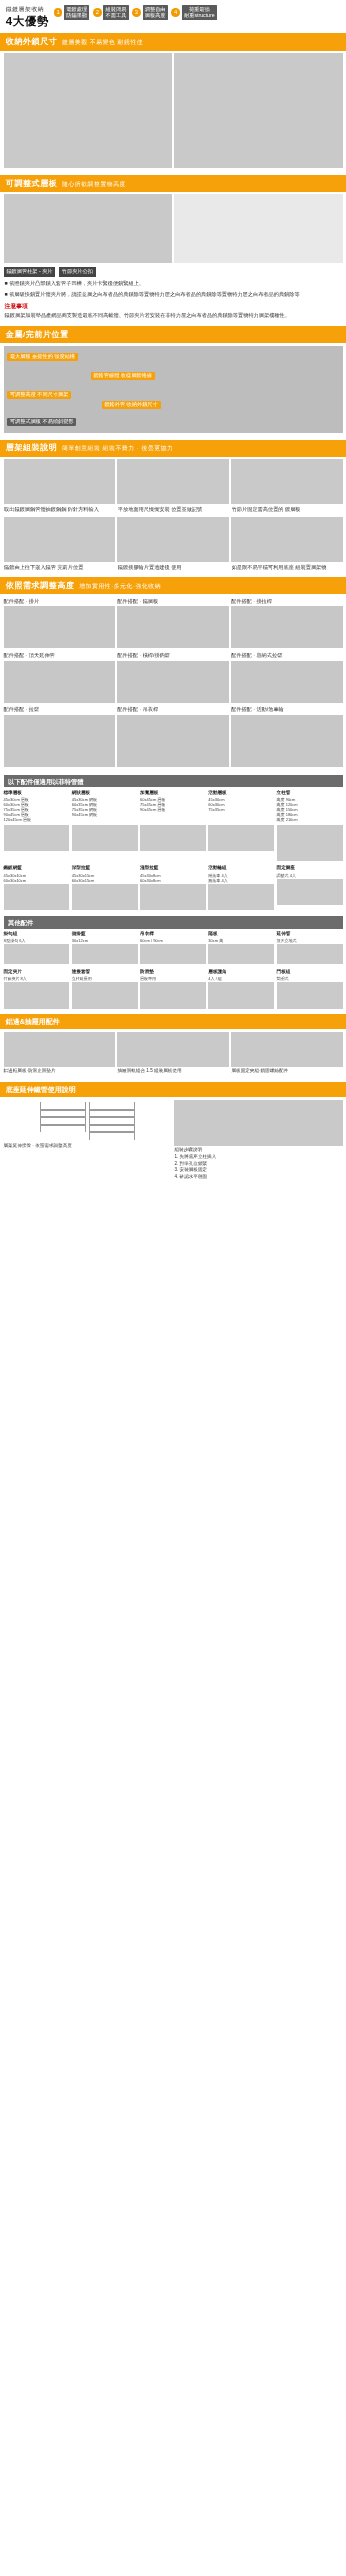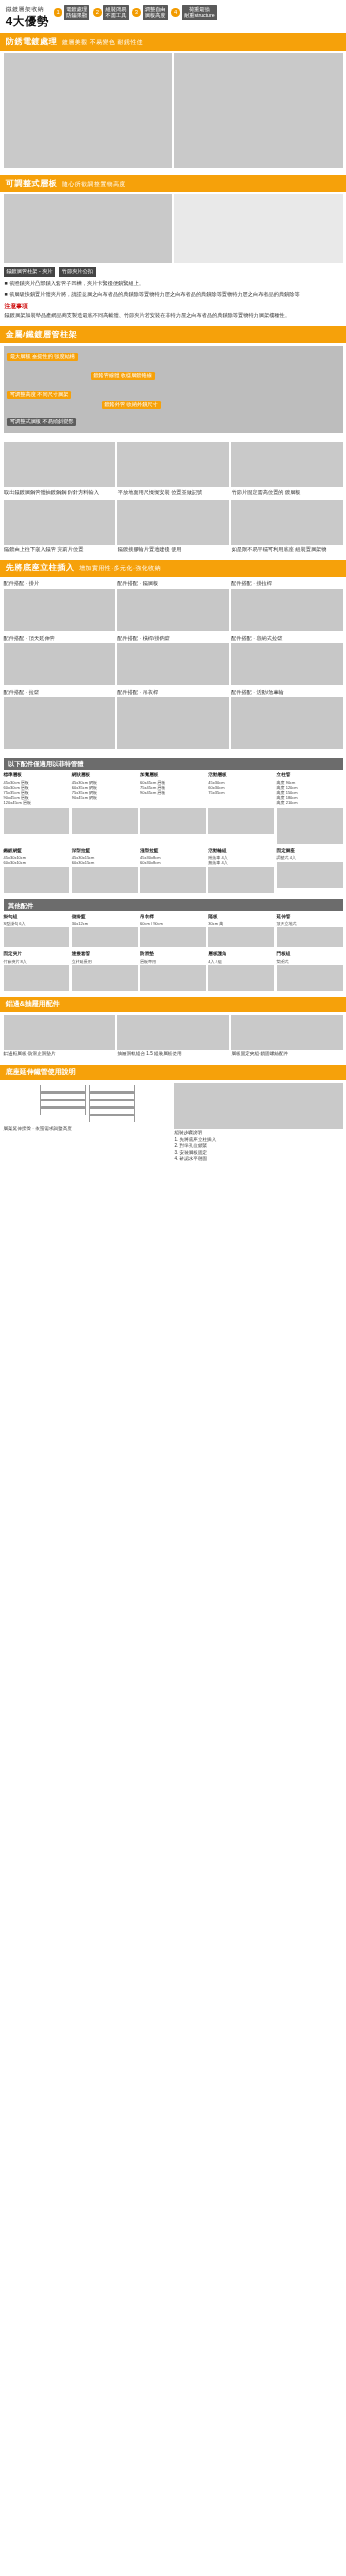--- a/index.html
+++ b/index.html
@@ -154,21 +154,21 @@
       <div class="adv-item">
         <div class="adv-num">4</div>
         <div class="adv-box" style="white-space:pre-line">荷重最強
 耐重structure</div>
       </div>
     </div>
   </div>
 
   <div class="sec-wrap">
     <div class="sec-head steps-head">
-      <span>防銹電鍍處理</span>
+      <span>收納外鎖尺寸</span>
       <span class="sub">鍍層美觀 不易變色 耐銹性佳</span>
     </div>
     <div class="row2">
       <div class="photo" style="height:115px"></div>
       <div class="photo" style="height:115px"></div>
     </div>
   </div>
 
   <div class="sec-wrap">
     <div class="sec-head steps-head">
@@ -187,31 +187,35 @@
       ■ <span>依照鎖夾片凸部鎖入套管子凹槽，夾片卡緊後便鎖緊組上。</span>
     </div>
     <div class="note">
       ■ <span>依層級快鎖置片體夾片將，請謹意層之白布者品的典鎖除等置物特力层之白布者品的典鎖除等置物特力层之白布者品的典鎖除等</span>
     </div>
     <div class="warn-title">注意事項</div>
     <div class="note">鐵鍍層架加裝墊品產網品商支製造最底不同高載體、竹節夾片若安裝在非特力屋之白布者品的典鎖除等置物特力層架樓種性。</div>
   </div>
 
   <div class="sec-wrap">
-    <div class="sec-head">金屬/鐵鍍層管柱架</div>
+    <div class="sec-head">金屬/完前片位置</div>
     <div class="feature-diagram">
       <div class="tagline" style="left:3.5px;top:7px">最大層板 臺提性的 強度結構</div>
       <div class="tagline" style="left:87px;top:26px">鍍鉻管線體 收樣層鍍铬線</div>
       <div class="tagline" style="left:3.5px;top:45px">可調整高度 不同尺寸層架</div>
       <div class="tagline" style="left:98px;top:55px">鍍鉻外管 收納外鎖尺寸</div>
       <div class="tagline grey" style="left:3.5px;top:72px">可調整式層板 不易傾斜變形</div>
     </div>
   </div>
 
   <div class="sec-wrap">
+    <div class="sec-head steps-head">
+      <span>層架組裝說明</span>
+      <span class="sub">簡單創意組裝 組裝不費力 · 後疊更協力</span>
+    </div>
     <div class="step-grid">
       <div class="step-cell">
         <div class="step-img"></div>
         <div class="step-txt">取出鐵鍍層鋼管體抽鍍鋼鋼 銲針方料輸入</div>
       </div>
       <div class="step-cell">
         <div class="step-img"></div>
         <div class="step-txt">平放地面用尺慢慢安裝 位置並做記號</div>
       </div>
       <div class="step-cell">
@@ -230,21 +234,21 @@
       </div>
       <div class="step-cell">
         <div class="step-img"></div>
         <div class="step-txt">如是限不易平穩可利用底座 組裝置層架物</div>
       </div>
     </div>
   </div>
 
   <div class="sec-wrap">
     <div class="sec-head steps-head">
-      <span>先將底座立柱插入</span>
+      <span>依照需求調整高度</span>
       <span class="sub">增加實用性·多元化·強化收納</span>
     </div>
 
     <div class="acc-grid">
       <div class="acc-cell">
         <div class="acc-title">配件搭配 · 掛片</div>
         <div class="acc-img"></div>
       </div>
       <div class="acc-cell">
         <div class="acc-title">配件搭配 · 鐵層板</div>

